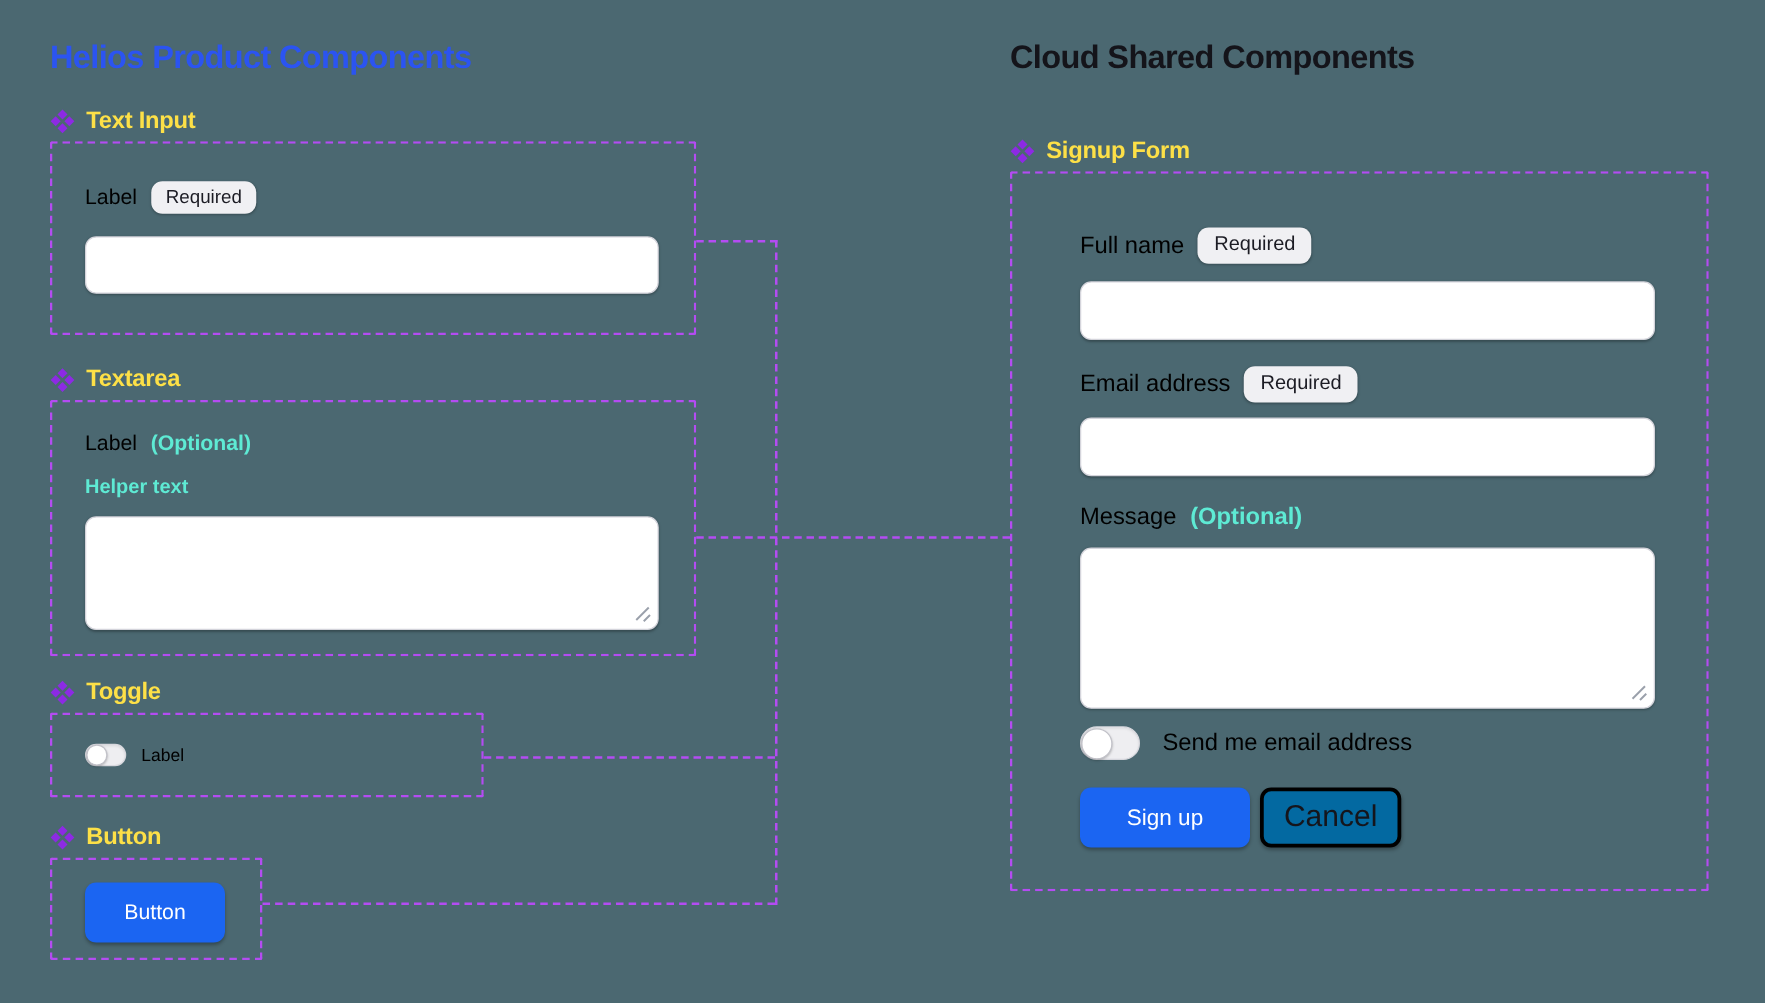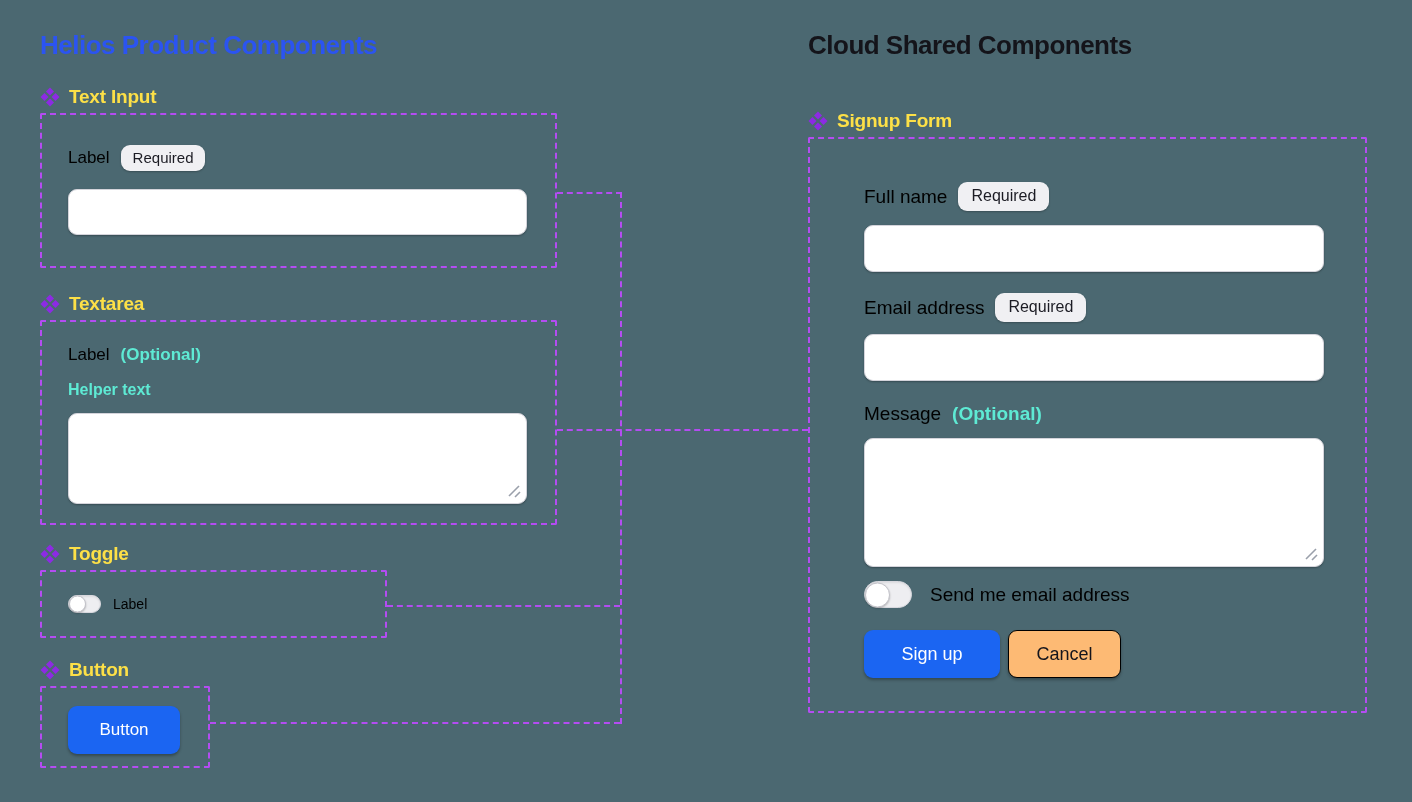--- a/index.html
+++ b/index.html
@@ -62,22 +62,22 @@
   .resize-handle { position: absolute; right: 5px; bottom: 5px; }
 
   .btn {
     display: flex; align-items: center; justify-content: center;
     border: none; border-radius: 9px; cursor: pointer;
     font-family: "Liberation Sans", sans-serif;
     box-shadow: 0 2px 3px rgba(0,0,0,0.30);
   }
   .btn-primary { background: #1b65f2; color: #ffffff; font-size: 18px; font-weight: 500; }
   .btn-secondary {
-    background: #fdba74; color: #15151c; font-size: 18px; font-weight: 500;
-    border: 1px solid #000000;
+    background: #0369a1; color: #15151c; font-size: 24px; font-weight: 500;
+    border: 3px solid #000000;
   }
 
   .toggle {
     position: relative; border-radius: 999px;
     background: #eeeef1; border: 1px solid #d8d8de;
     box-shadow: inset 0 1px 2px rgba(0,0,0,0.08);
     cursor: pointer;
   }
   .toggle .knob {
     position: absolute; left: 0; top: 50%; transform: translateY(-50%);

